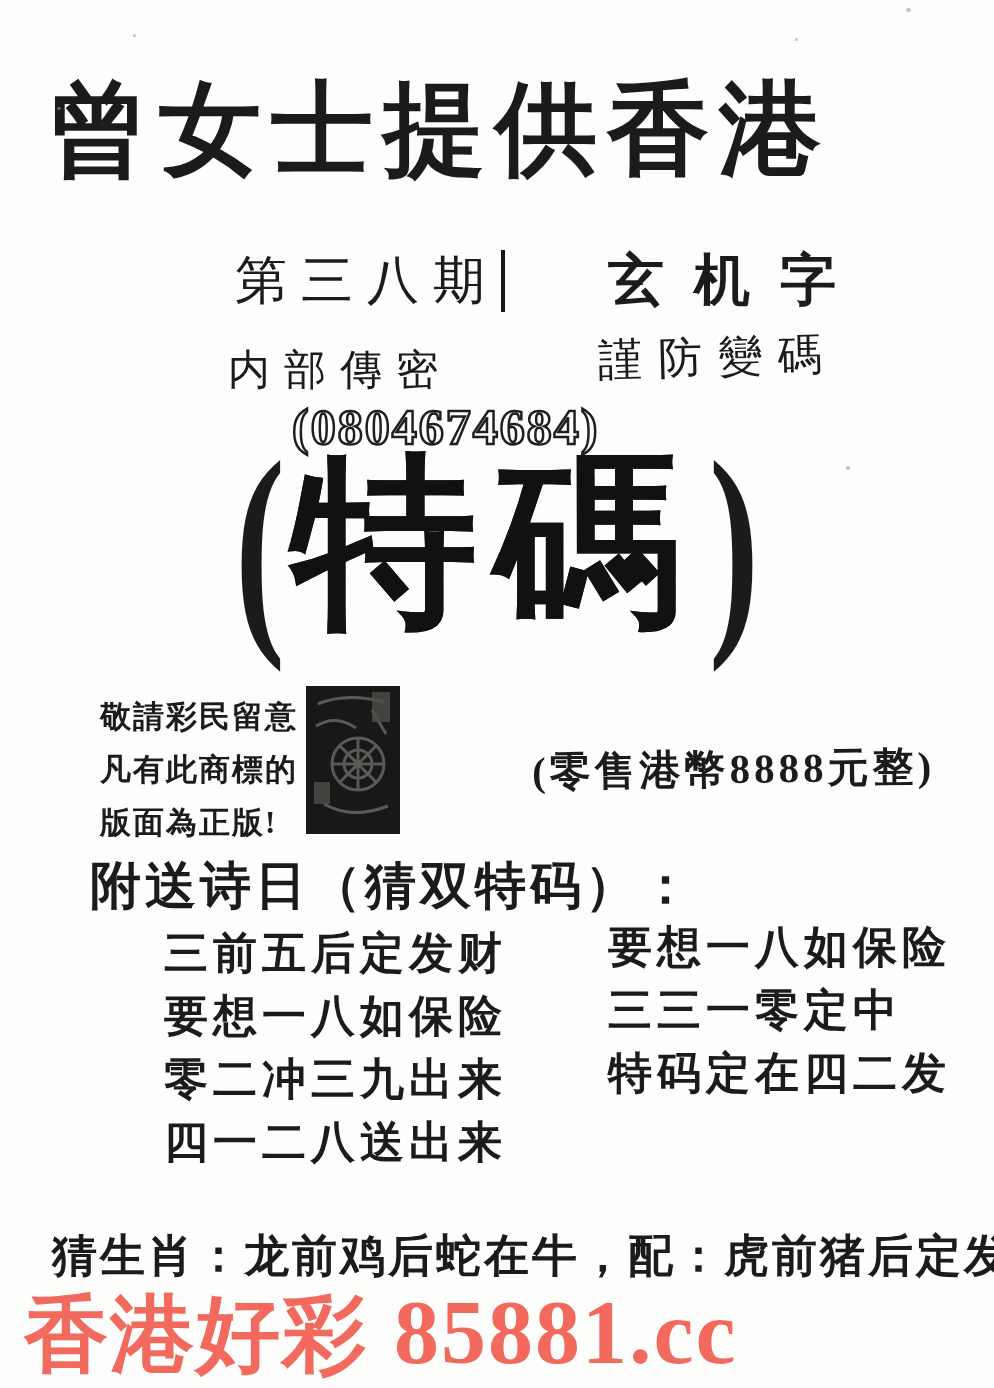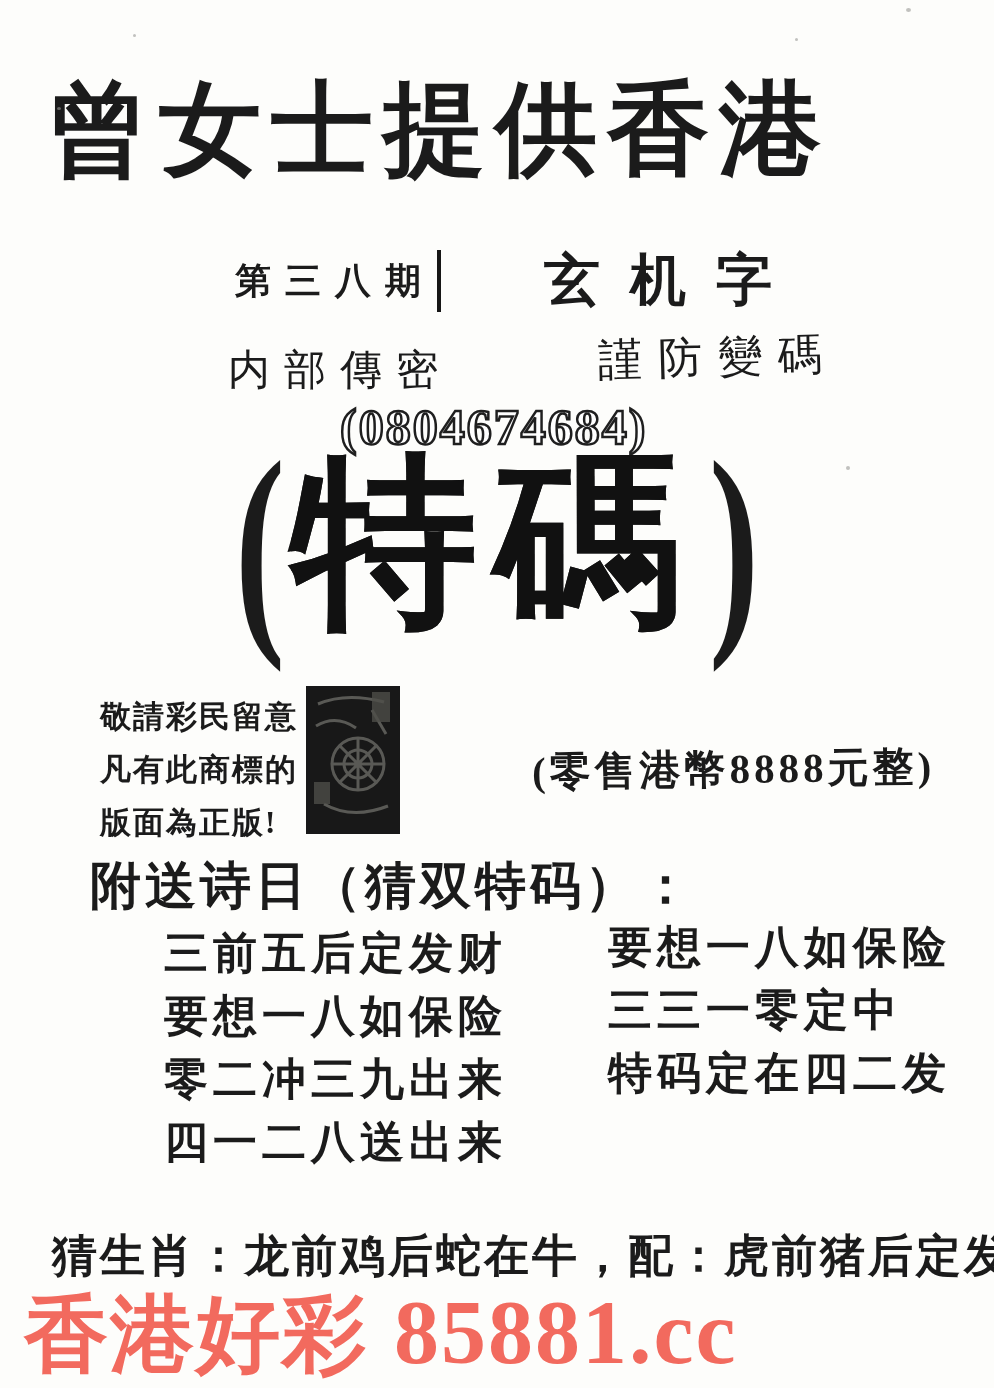--- a/index.html
+++ b/index.html
@@ -16,32 +16,31 @@
   .doc-title{
     top:62px;left:0;width:994px;
     text-align:left;
     font-size:102px;font-weight:bold;
     letter-spacing:10px;white-space:nowrap;padding-left:47px;
   }
   .issue-row{
     top:243px;left:235px;
     display:flex;align-items:center;white-space:nowrap;
   }
-  .issue-no{font-size:36px;font-weight:bold;letter-spacing:14px;}
+  .issue-no{font-size:52px;font-weight:normal;letter-spacing:14px;}
   .issue-divider{width:4px;height:62px;background:#161616;margin:0 0 0 2px;}
   .mystery{font-size:56px;font-weight:bold;letter-spacing:30px;margin-left:103px;}
   .secret-left{top:342px;left:228px;font-size:42px;letter-spacing:14px;white-space:nowrap;}
   .secret-right{top:328px;left:598px;font-size:44px;letter-spacing:16px;white-space:nowrap;transform:rotate(-1.5deg);}
   .code-number{
     top:398px;left:292px;
     font-size:50px;font-weight:bold;letter-spacing:2px;white-space:nowrap;
     color:#ffffff;
     -webkit-text-stroke:2.5px #1f1f1f;
     text-shadow:0 0 1px #1f1f1f;
-    margin-left:48px;
   }
   .special-code{
     top:450px;left:0;width:994px;
     text-align:center;white-space:nowrap;
   }
   .special-paren{
     display:inline-block;font-size:150px;font-weight:bold;
     transform:scaleY(1.55);vertical-align:middle;line-height:1;
   }
   .special-paren.open{margin-right:6px;}

